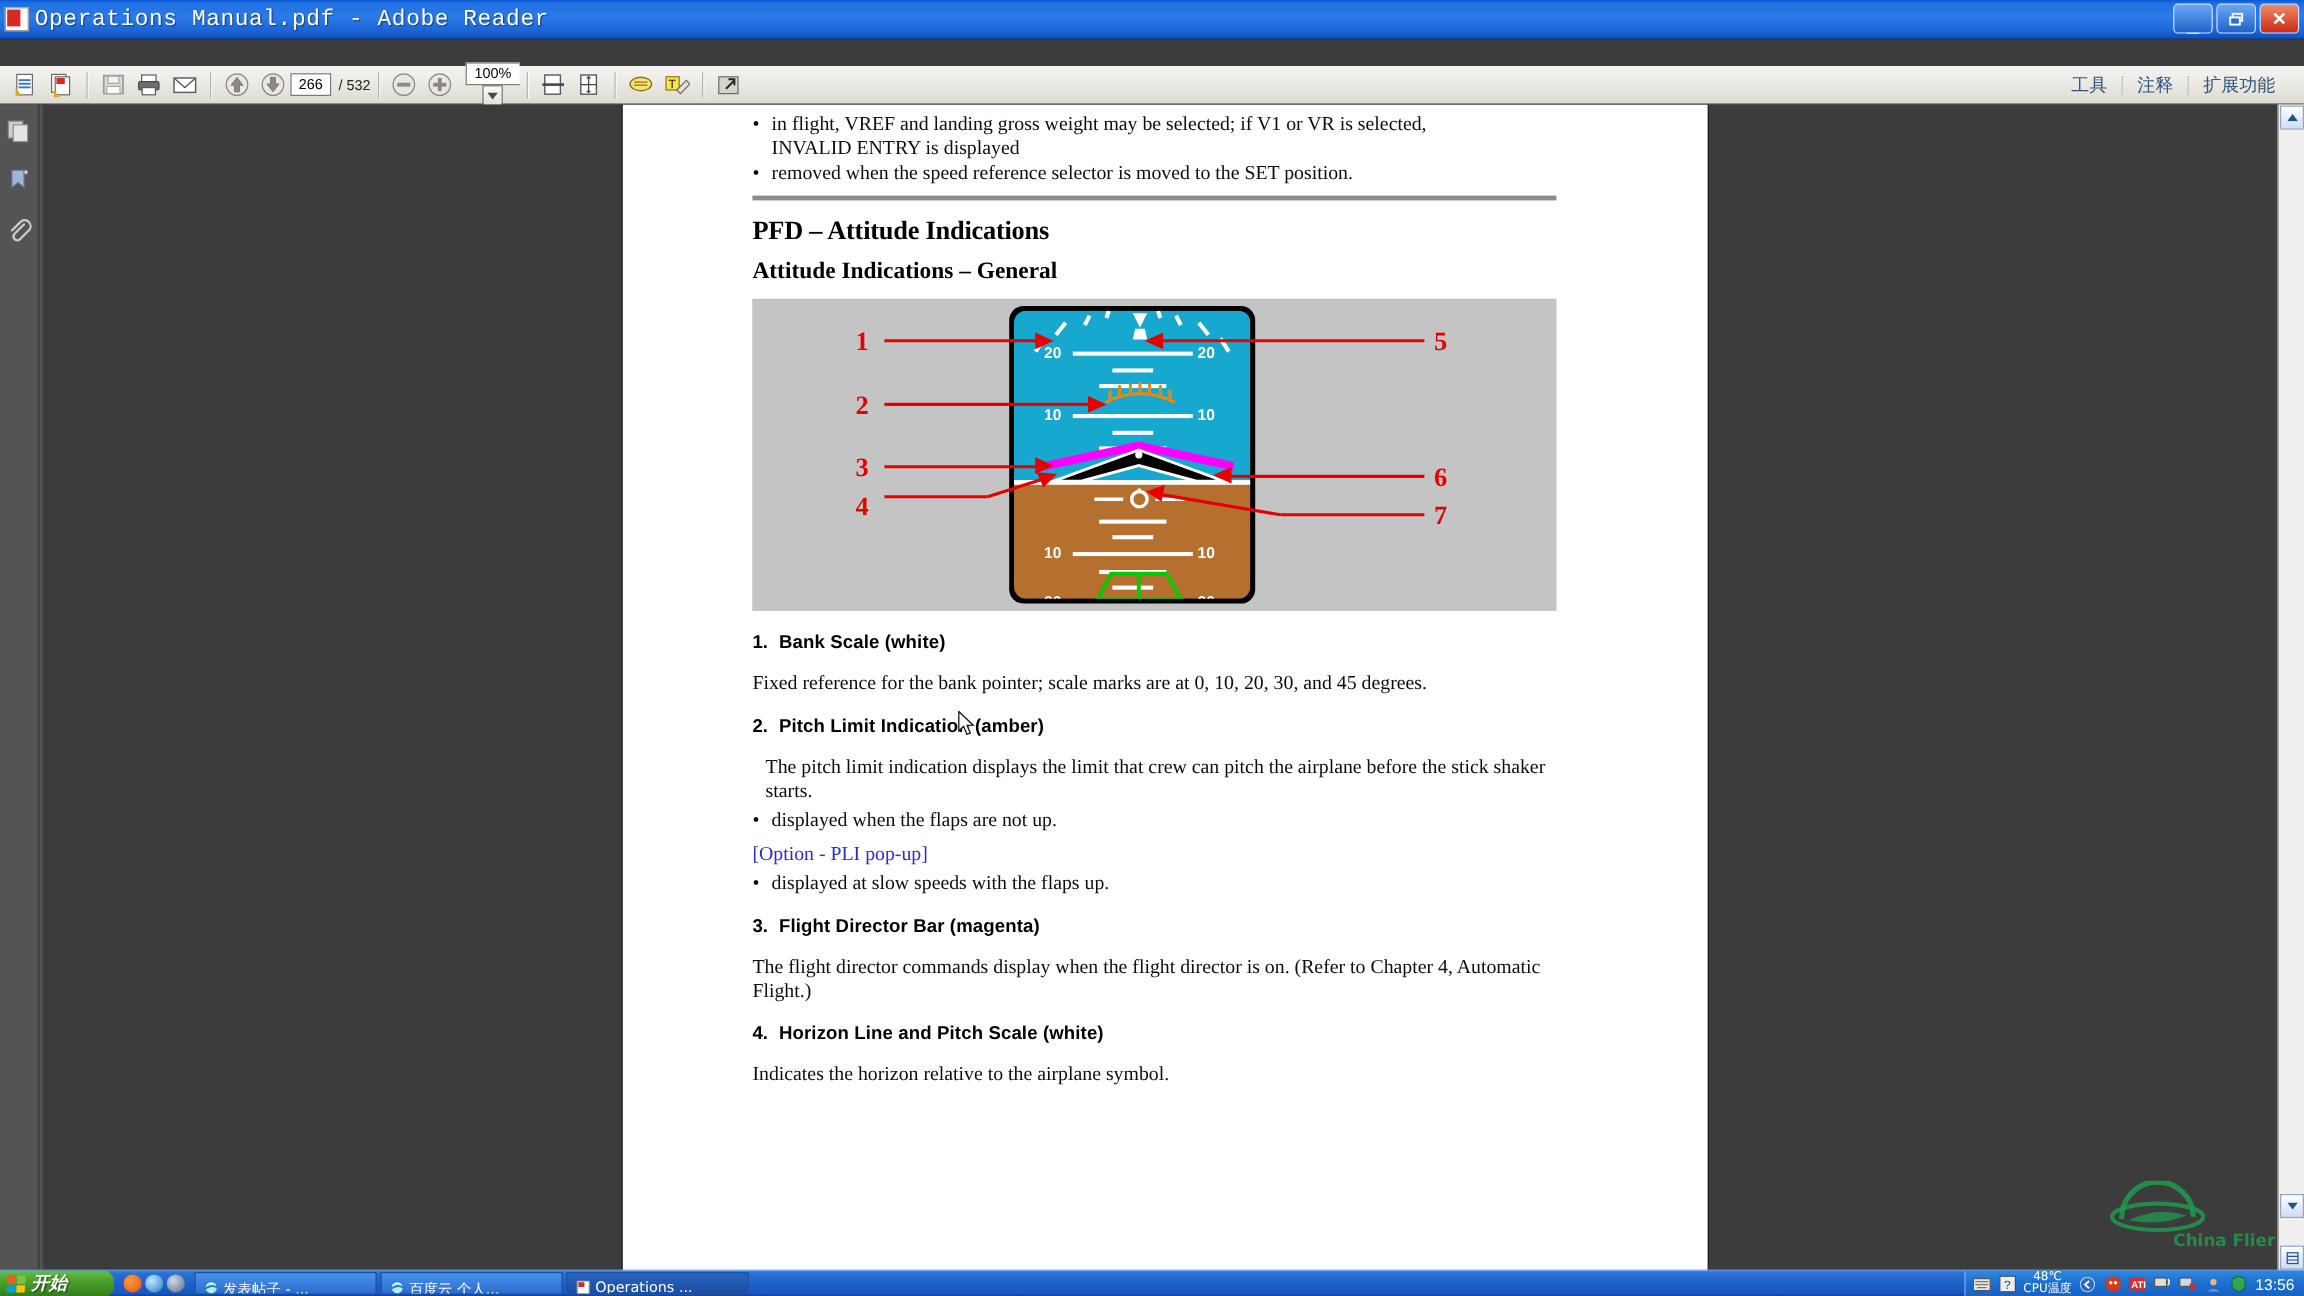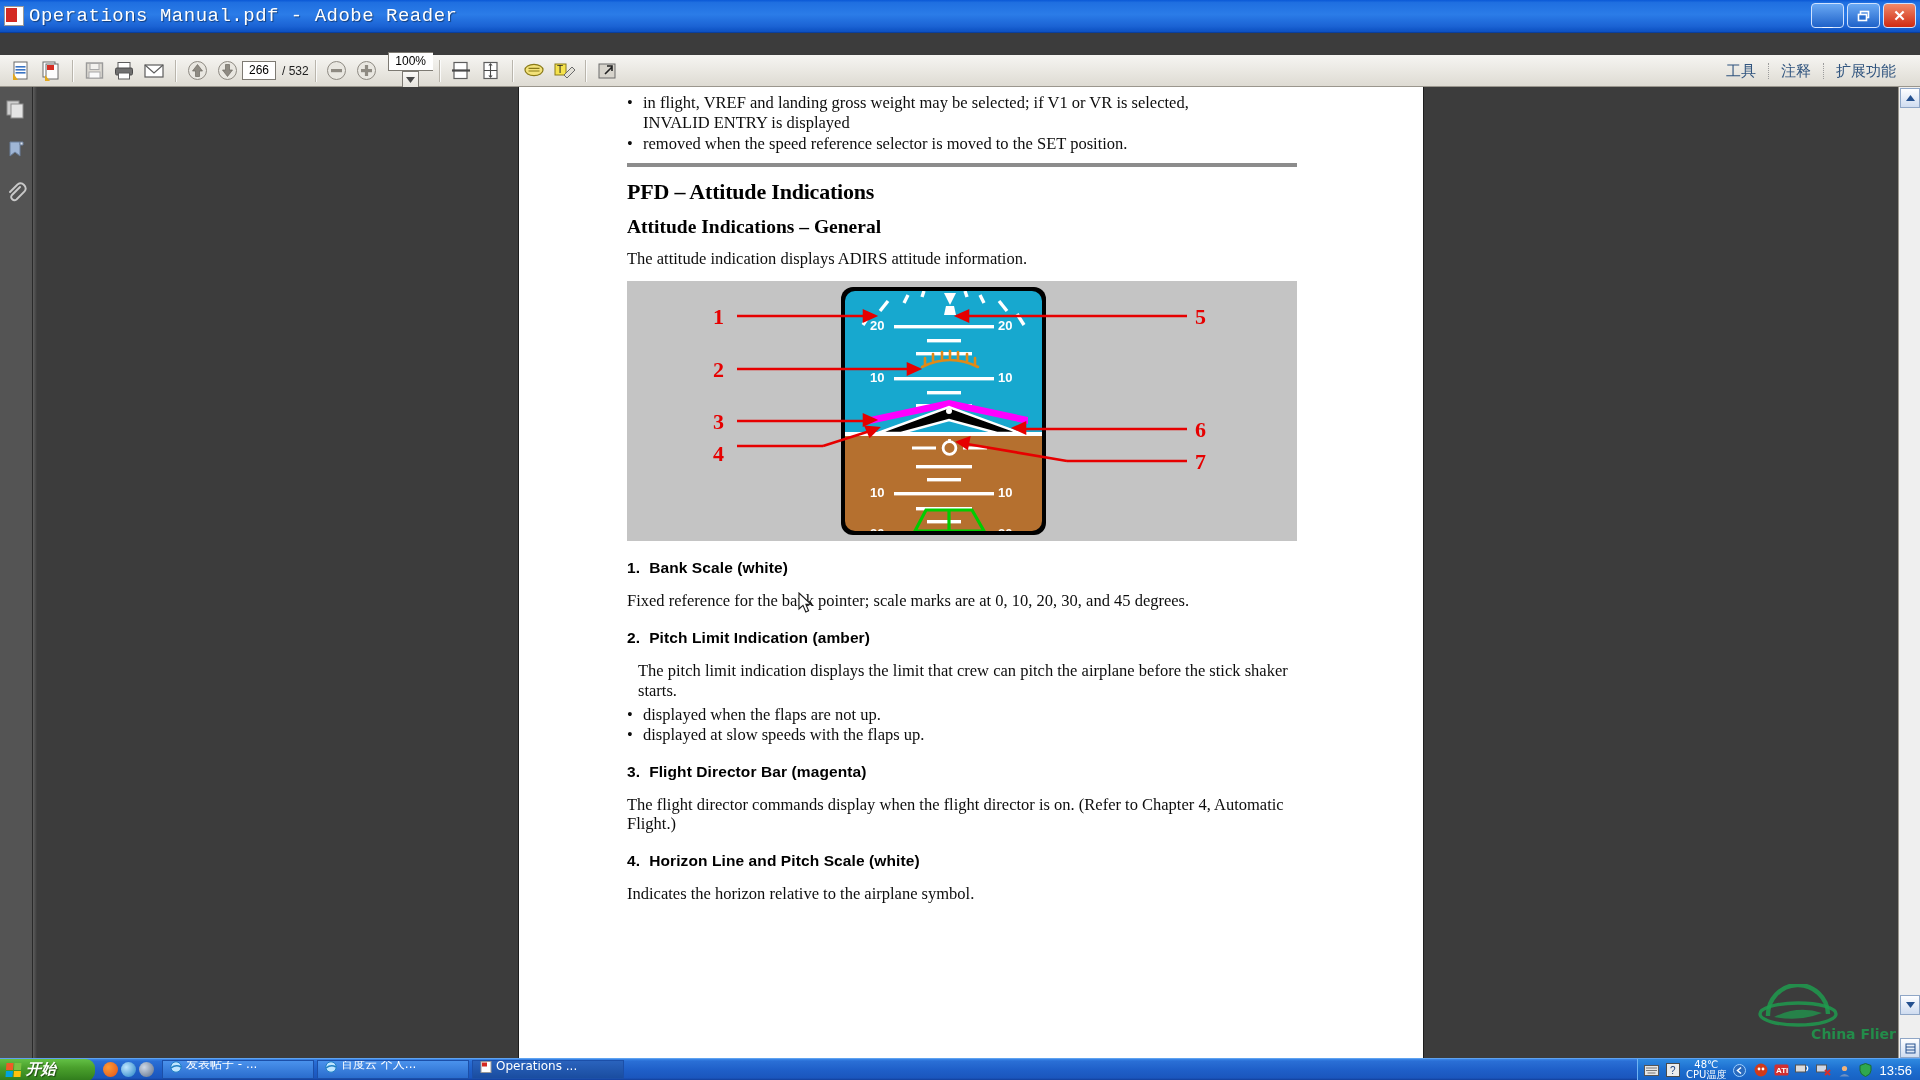--- a/index.html
+++ b/index.html
@@ -181,21 +181,21 @@
   }
   .startbtn .flag i { display: block; }
   .startbtn .lbl {
     color: #fff; font-size: 15px; font-weight: bold; font-family: "DejaVu Sans", sans-serif;
     font-style: italic; text-shadow: 1px 1px 1px rgba(0,0,0,.5);
   }
   .quicklaunch { display: flex; align-items: center; gap: 3px; padding: 0 8px; }
   .ql-ico { width: 15px; height: 15px; border-radius: 50%; }
   .tasks { display: flex; align-items: center; gap: 3px; }
   .taskitem {
-    height: 19px; min-width: 152px; padding: 5px 6px; display: flex; align-items: flex-end; gap: 4px;
+    height: 19px; min-width: 152px; padding: 5px 6px; display: flex; align-items: flex-start; gap: 4px;
     background: linear-gradient(180deg,#4a92ec,#2a6ccd); border: 1px solid #1c4fa8;
     color: #fff; font-size: 12px; font-family: "DejaVu Sans", sans-serif; cursor: pointer;
     white-space: nowrap; overflow: hidden;
   }
   .taskitem.active { background: linear-gradient(180deg,#2a63bd,#1a4da0); }
   .taskitem .ti-ico { width: 13px; height: 13px; flex: none; display:flex; align-items:center; justify-content:center; }
   .tray {
     position: absolute; right: 0; top: 0; height: 22px; display: flex; align-items: center;
     background: linear-gradient(180deg,#2f8ae0 0%,#1d6fd0 45%,#1760c2 100%);
     padding-left: 6px; padding-right: 8px; gap: 6px;
@@ -424,21 +424,20 @@
           </div>
           <div class="doc-bullet">
             <span class="bdot">•</span>
             <span>removed when the speed reference selector is moved to the SET position.</span>
           </div>
 
           <div class="hr-rule"></div>
 
           <h1 class="doc">PFD – Attitude Indications</h1>
           <h2 class="doc">Attitude Indications – General</h2>
-          <p class="doc">The attitude indication displays ADIRS attitude information.</p>
 
           <div class="figure">
             <svg width="670" height="260" viewBox="0 0 670 260">
 
               <rect x="0" y="0" width="670" height="260" fill="#c4c4c4"></rect>
 
               <rect x="214" y="6" width="205" height="248" rx="12" fill="#000000"></rect>
               <clipPath id="pfdclip">
                 <rect x="218" y="10" width="197" height="240" rx="10"></rect>
               </clipPath>
@@ -567,20 +566,21 @@
           <p class="doc">Fixed reference for the bank pointer; scale marks are at 0, 10, 20, 30, and 45 degrees.</p>
 
           <h3 class="item">
             <span class="num">2.</span><span>Pitch Limit Indication (amber)</span>
           </h3>
           <p class="doc" style="margin-bottom:4px;margin-left:11px;">The pitch limit indication displays the limit that crew can pitch the airplane before the stick shaker starts.</p>
           <div class="doc-bullet">
             <span class="bdot">•</span>
             <span>displayed when the flaps are not up.</span>
           </div>
+          <div class="optlink" style="margin-top:10px;">[Option - PLI pop-up]</div>
           <div class="doc-bullet">
             <span class="bdot">•</span>
             <span>displayed at slow speeds with the flaps up.</span>
           </div>
 
           <h3 class="item">
             <span class="num">3.</span><span>Flight Director Bar (magenta)</span>
           </h3>
           <p class="doc">The flight director commands display when the flight director is on. (Refer to Chapter 4, Automatic Flight.)</p>
 

